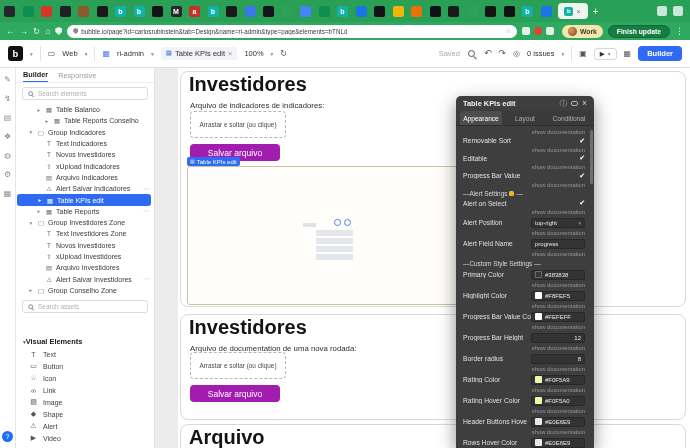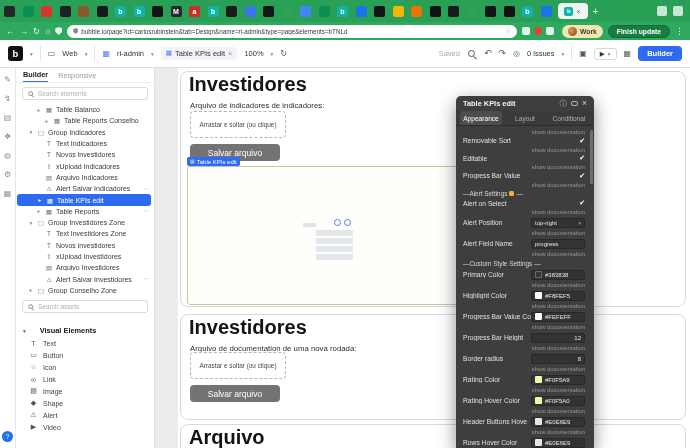--- a/index.html
+++ b/index.html
@@ -63,38 +63,38 @@
 .sbox .mag{transform:scale(.65);margin:-1px}
 .sboxlbl{font-size:6.5px;color:#b0b0b0;white-space:nowrap}
 .tree{display:flex;flex-direction:column;flex:0 0 auto}
 .trow{height:11.3px;display:flex;align-items:center;gap:3px}
 .tcaret{width:6px;text-align:center;font-size:5.5px;color:#8a8a8a;flex:0 0 auto}
 .ticon{width:8px;text-align:center;font-size:6.3px;color:#6c6c6c;flex:0 0 auto}
 .tlabel{font-size:7px;color:#3a3a3a;white-space:nowrap;overflow:hidden;text-overflow:ellipsis;flex:1}
 .tmore{font-size:7px;color:#9a9a9a;padding-right:4px}
 .trow.sel{background:#2e6bf2;border-radius:3px;margin:0 3px 0 1px}
 .trow.sel .tlabel,.trow.sel .ticon,.trow.sel .tcaret{color:#fff}
-.assets-head{height:13px;display:flex;align-items:center;gap:14px;padding:0 7px;margin-top:7px;flex:0 0 auto}
+.assets-head{height:13px;display:flex;align-items:center;gap:0;padding:0 7px;margin-top:18px;flex:0 0 auto}
 .ah-caret{font-size:5.5px;color:#555}
 .ah-label{font-size:7.4px;font-weight:bold;color:#202020}
 #assets{overflow:hidden;flex:1}
 .arow{height:12px;display:flex;align-items:center;gap:5px;padding-left:13px}
 .aicon{width:9px;text-align:center;font-size:7px;color:#555}
 .albl{font-size:7px;color:#3f3f3f}
 
 .canvas{flex:1;position:relative;background:#ececec;overflow:hidden}
 .page{position:absolute;left:23px;top:0;right:0;bottom:0;background:#fff}
 .group{position:absolute;background:#fff;border:1px solid #d9d9d9;border-radius:8px}
 .g1{left:25px;top:3px;right:4px;height:236px}
 .g2{left:25px;top:246px;right:4px;height:106px}
 .g3{left:25px;top:356px;right:4px;height:100px}
 .ghead{position:absolute;left:8px;top:1px;font-size:20px;font-weight:bold;color:#141414;white-space:nowrap}
 .gsub{position:absolute;left:9px;top:29px;font-size:7.8px;color:#2e2e2e;white-space:nowrap}
 .gdrop{position:absolute;left:9px;width:96px;height:27px;border:1.5px dashed #b6b6b6;border-radius:4px;display:flex;align-items:center;justify-content:center;font-size:6.4px;color:#4a4a4a;white-space:nowrap}
-.gbtn{position:absolute;left:9px;width:90px;height:17px;background:#737373;border-radius:4px;color:#fff;font-size:8.5px;display:flex;align-items:center;justify-content:center}
+.gbtn{position:absolute;left:9px;width:90px;height:17px;background:#a21caf;border-radius:4px;color:#fff;font-size:8.5px;display:flex;align-items:center;justify-content:center}
 .g1 .gdrop{top:39px}.g1 .gbtn{top:72px}
 .g2 .gdrop{top:37px}.g2 .gbtn{top:70px}
 .seltag{position:absolute;left:6px;top:85px;height:9px;background:#2f6bf3;border-radius:2px;color:#fff;font-size:6px;display:flex;align-items:center;gap:2px;padding:0 3px;z-index:3}
 .seltag .tic{font-size:5px;color:#cfe0ff}
 .telement{position:absolute;left:6px;top:94px;width:368px;height:139px;border:1.5px solid #ccc1a0;border-radius:3px;background:#fffefa}
 .phdash{position:absolute;left:115px;top:56px;width:13px;height:4px;background:#dfe3e7}
 .phc{position:absolute;top:52px;width:7px;height:7px;border:1.5px solid #4a7fe8;border-radius:50%}
 .phbar{position:absolute;left:128px;width:37px;height:6px;background:#e3e7ec;border-radius:1px}
 
 .panel{position:absolute;left:456px;top:96px;width:138px;height:352px;background:#3e3e3e;border-radius:5px 5px 0 0;box-shadow:0 6px 18px rgba(0,0,0,.45);z-index:20;display:flex;flex-direction:column}

